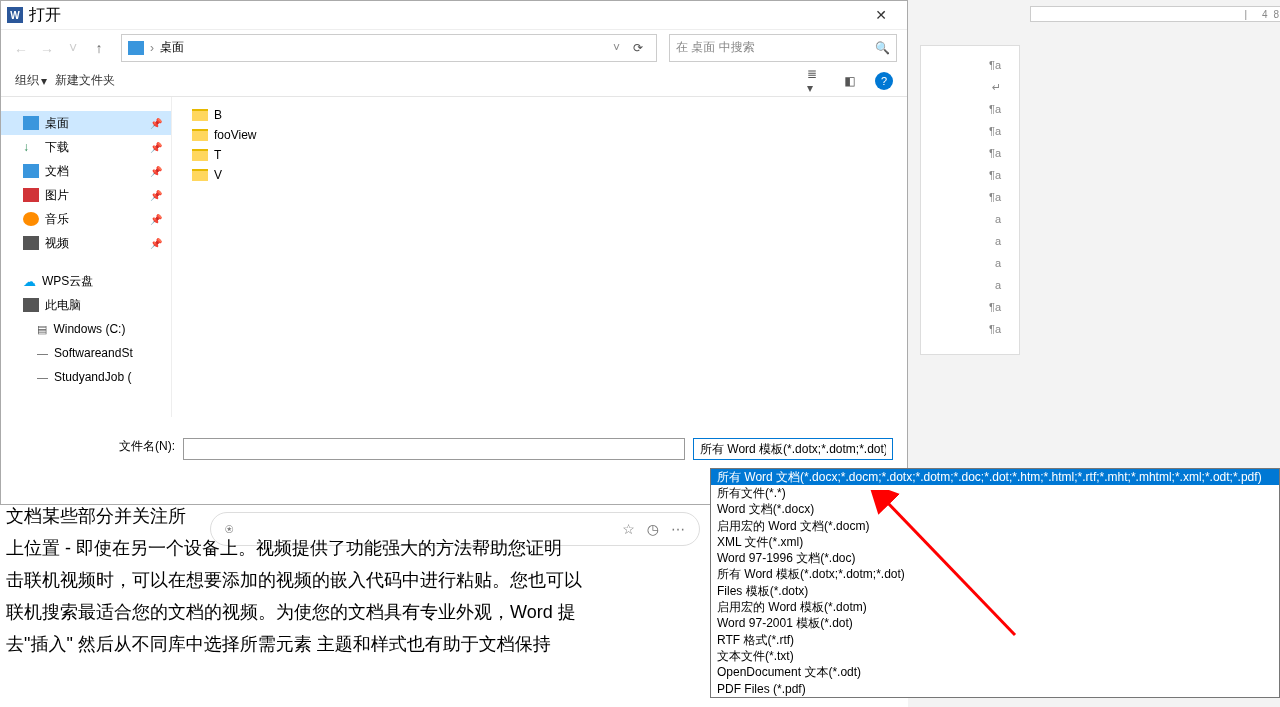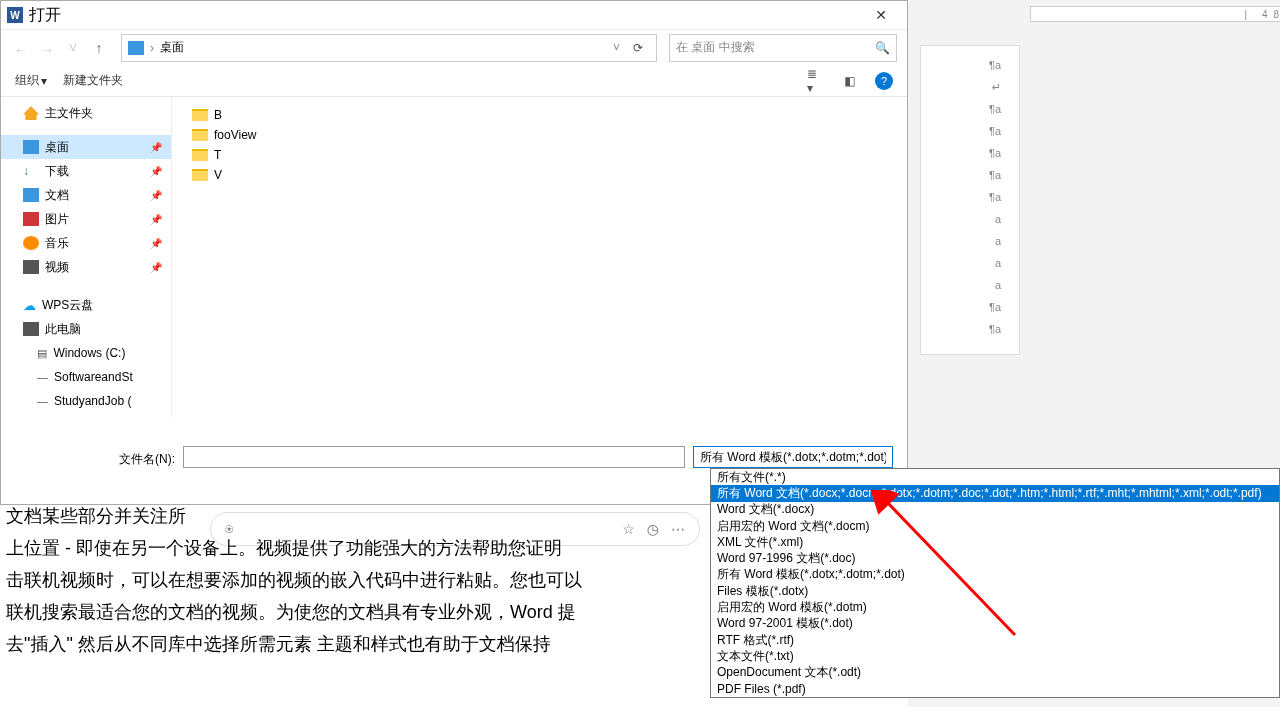--- a/index.html
+++ b/index.html
@@ -16,21 +16,21 @@
 .nav-btn { width: 20px; height: 20px; display: flex; align-items: center; justify-content: center; color: #666; font-size: 14px; }
 .nav-btn.disabled { color: #ccc; }
 .addr-bar { flex: 1; height: 28px; border: 1px solid #ccc; display: flex; align-items: center; padding: 0 6px; margin: 0 6px; gap: 6px; }
 .addr-icon { width: 16px; height: 14px; background: #3a96dd; display: inline-block; }
 .addr-sep { color: #888; }
 .addr-refresh { width: 24px; display:flex; justify-content:center; color:#555;}
 .search-bar { width: 228px; height: 28px; border: 1px solid #ccc; display: flex; align-items: center; padding: 0 6px; color: #888; }
 .search-bar span.txt { flex: 1; }
 
 .toolbar2 { height: 32px; display: flex; align-items: center; padding: 0 14px; border-bottom: 1px solid #e5e5e5; }
-.tb-left { display: flex; gap: 16px; }
+.tb-left { display: flex; gap: 8px; }
 .tb-item { font-size: 12px; color: #333; display:flex; align-items:center; gap:2px;}
 .tb-right { margin-left: auto; display: flex; gap: 16px; align-items: center; }
 .tb-icon { width: 18px; height: 18px; display: flex; align-items: center; justify-content: center; color: #555; }
 .help-icon { width: 18px; height: 18px; border-radius: 50%; background: #0078d4; color: #fff; display: flex; align-items: center; justify-content: center; font-size: 11px; }
 
 .body-row { display: flex; height: 320px; }
 .sidebar { width: 170px; padding: 4px 0; overflow:hidden; }
 .side-item { height: 24px; display: flex; align-items: center; padding-left: 22px; gap: 6px; font-size: 12px; color: #000; position:relative; }
 .side-item.active { background: #cde8ff; }
 .pin { position:absolute; right:8px; color:#999; font-size:10px; }
@@ -44,21 +44,21 @@
 .ic-vid { background: #555; }
 .ic-cloud { color:#00a2ed; font-size:13px;}
 .ic-pc { background:#555;}
 .ic-drive { color:#555; font-size:11px;}
 .side-sub { padding-left: 36px; }
 
 .filelist { flex: 1; padding: 8px 20px; border-left:1px solid #eee;}
 .file-row { height: 20px; display: flex; align-items: center; gap: 6px; font-size: 12px; color: #000; }
 .folder-icon { width: 16px; height: 12px; background: #ffd75e; border-top: 2px solid #e6b800; display: inline-block; }
 
-.filename-row { position:absolute; bottom:36px; left:0; right:0; height: 30px; display: flex; align-items: flex-end; padding: 0 14px; gap: 8px; }
+.filename-row { position:absolute; bottom:36px; left:0; right:0; height: 30px; display: flex; align-items: flex-start; padding: 0 14px; gap: 8px; }
 .fn-label { width: 160px; text-align: right; font-size: 12px; }
 .fn-input { flex: 1; height: 22px; border: 1px solid #999; background:#fff; }
 .filter-box { width: 200px; height: 22px; border: 1px solid #0078d4; display: flex; align-items: center; padding: 0 6px; font-size: 12px; }
 
 .tools-row { position:absolute; bottom:8px; left:0; right:0; height:24px; display:flex; align-items:center; padding-right:16px;}
 .tools-label { margin-left:auto; font-size:12px; color:#333; display:flex; align-items:center; gap:4px;}
 
 
 .dropdown { position: absolute; left: 710px; top: 468px; width: 570px; background: #fff; border: 1px solid #767676; font-size: 12px; z-index: 10; }
 .dd-item { height: 16.3px; padding: 0 6px; display: flex; align-items: center; white-space: nowrap; overflow:hidden;}
@@ -143,24 +143,20 @@
     </div>
     <div class="tb-right">
       <span class="tb-icon">≣ ▾</span>
       <span class="tb-icon">◧</span>
       <span class="help-icon">?</span>
     </div>
   </div>
 
   <div class="body-row">
     <div class="sidebar">
-      <div class="side-item">
-          <span class="si-icon ic-home"></span>
-          <span>主文件夹</span>
-        </div>
       <div style="height:10px"></div>
       <div class="side-item active">
           <span class="si-icon ic-desk"></span>
           <span>桌面</span>
           <span class="pin">📌</span>
         </div>
       <div class="side-item">
           <span class="si-icon ic-down">↓</span>
           <span>下载</span>
           <span class="pin">📌</span>
@@ -237,22 +233,22 @@
   </div>
   <div class="tools-row">
     <div class="tools-label">
         <span>工具(L)</span>
         <span> ▾</span>
       </div>
   </div>
 </div>
 
 <div class="dropdown" id="dropdown">
+    <div class="dd-item sel">所有 Word 文档(*.docx;*.docm;*.dotx;*.dotm;*.doc;*.dot;*.htm;*.html;*.rtf;*.mht;*.mhtml;*.xml;*.odt;*.pdf)</div>
     <div class="dd-item">所有文件(*.*)</div>
-    <div class="dd-item sel">所有 Word 文档(*.docx;*.docm;*.dotx;*.dotm;*.doc;*.dot;*.htm;*.html;*.rtf;*.mht;*.mhtml;*.xml;*.odt;*.pdf)</div>
     <div class="dd-item">Word 文档(*.docx)</div>
     <div class="dd-item">启用宏的 Word 文档(*.docm)</div>
     <div class="dd-item">XML 文件(*.xml)</div>
     <div class="dd-item">Word 97-1996 文档(*.doc)</div>
     <div class="dd-item">所有 Word 模板(*.dotx;*.dotm;*.dot)</div>
     <div class="dd-item">Files 模板(*.dotx)</div>
     <div class="dd-item">启用宏的 Word 模板(*.dotm)</div>
     <div class="dd-item">Word 97-2001 模板(*.dot)</div>
     <div class="dd-item">RTF 格式(*.rtf)</div>
     <div class="dd-item">文本文件(*.txt)</div>

